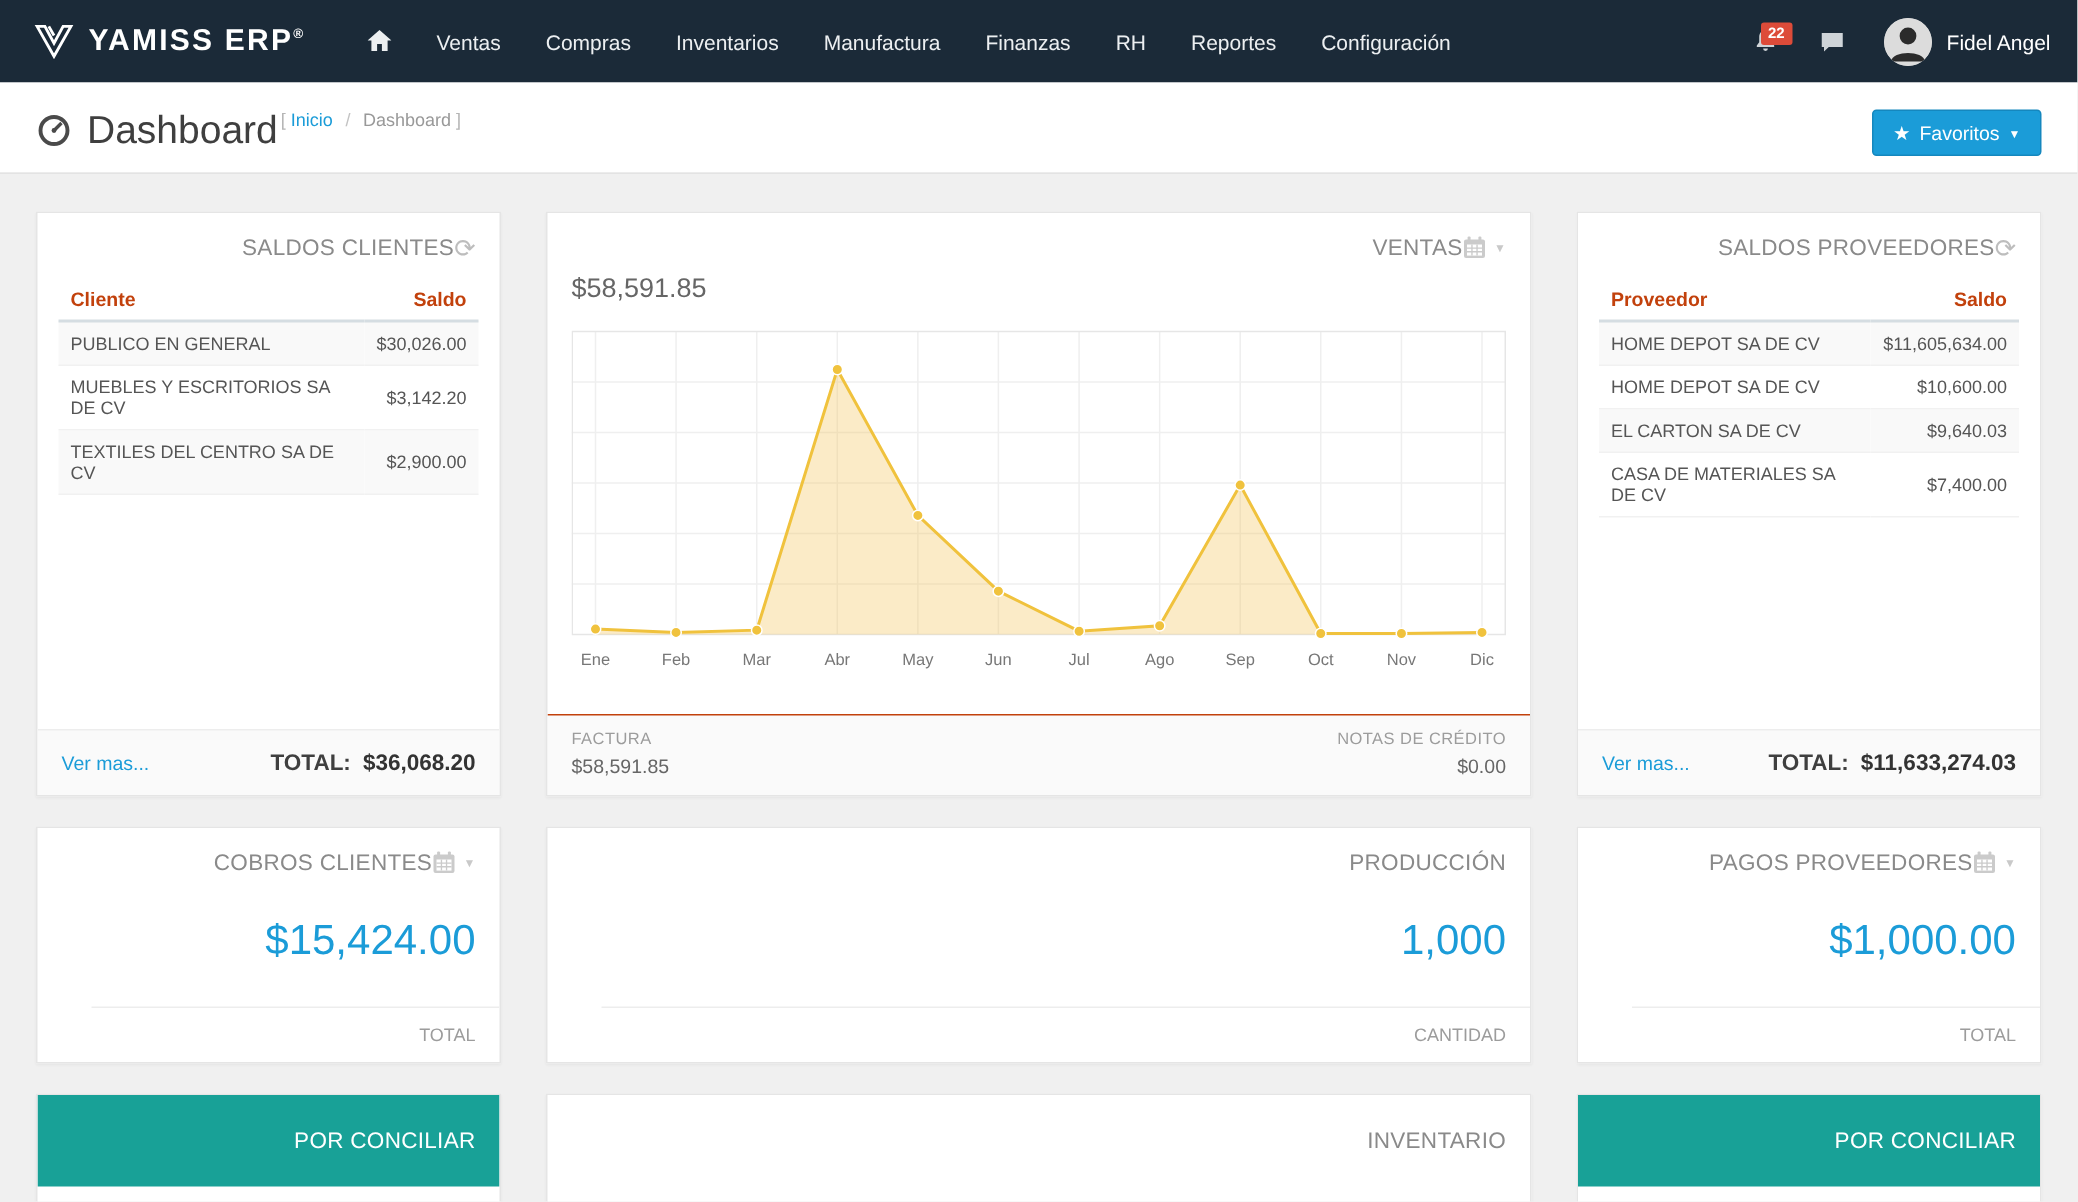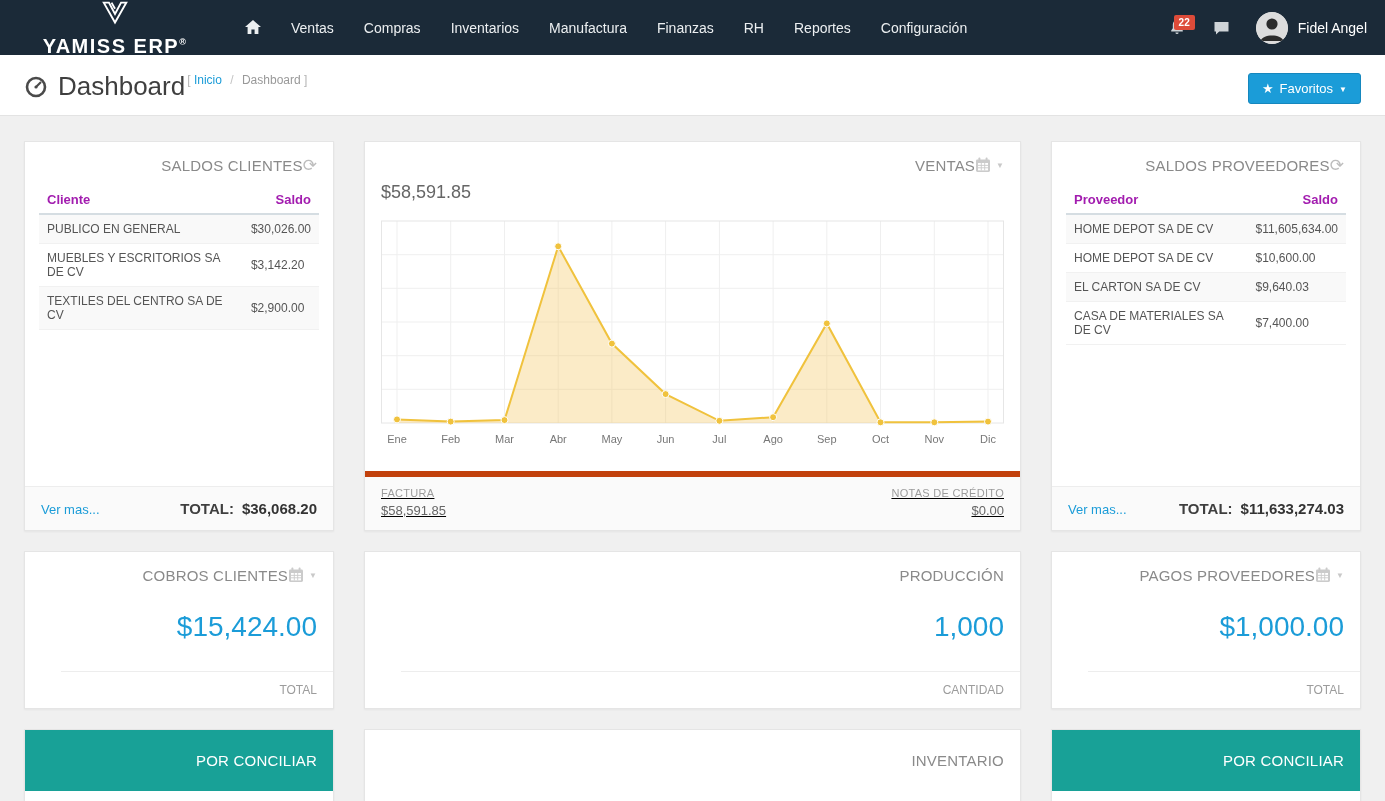--- a/index.html
+++ b/index.html
@@ -1,21 +1,21 @@
 <!DOCTYPE html>
 <html><head>
 <meta charset="utf-8">
 <style>
   * { margin:0; padding:0; box-sizing:border-box; }
   html,body { width:1385px; height:801px; overflow:hidden; background:#f0f0f0;
               font-family:"Liberation Sans", sans-serif; }
 
   
   .navbar { height:55px; background:#1b2a38; display:flex; align-items:stretch; color:#fff; }
-  .brand { display:flex; align-items:center; gap:9px; padding:0 22px; min-width:230px;flex-direction:column; }
+  .brand { display:flex; align-items:center; gap:9px; padding:0 22px; min-width:230px; }
   .brand-text { font-size:20px; font-weight:bold; letter-spacing:1.5px; color:#fff; }
   .brand-text sup { font-size:9px; }
   .nav-menu { display:flex; list-style:none; align-items:stretch; }
   .nav-menu li { display:flex; align-items:center; padding:0 15px; font-size:14px;
                  color:#eceff1; cursor:pointer; }
   .nav-right { margin-left:auto; display:flex; align-items:center; gap:4px; padding-right:18px; }
   .nav-icon-btn { position:relative; padding:0 12px; height:40px; display:flex; align-items:center; cursor:pointer; }
   .badge { position:absolute; top:7px; right:2px; background:#dd4b39; color:#fff;
            font-size:10px; font-weight:bold; padding:2px 5px; border-radius:2px; }
   .user-box { display:flex; align-items:center; gap:10px; padding-left:10px; cursor:pointer; }
@@ -47,38 +47,38 @@
   .panel-heading { display:flex; justify-content:flex-end; align-items:flex-start;
                    padding:15px 16px 8px; }
   .panel-title { color:#8a8a8a; font-size:15px; letter-spacing:.2px; }
   .icon-btn { color:#bdbdbd; font-size:17px; line-height:1; cursor:pointer; background:none; border:none; }
   .cal-btn { display:flex; align-items:center; gap:5px; cursor:pointer; background:none; border:none; }
   .cal-btn .caret { font-size:8px; color:#c9c9c9; }
 
   
   .panel-body { flex:1; padding:4px 14px 0; }
   table { width:100%; border-collapse:collapse; }
-  th { font-size:13px; color:#a21caf; text-align:left; font-weight:bold;
+  th { font-size:13px; color:#c2410c; text-align:left; font-weight:bold;
        padding:6px 8px; border-bottom:2px solid #d5dde2; }
   th:last-child { text-align:right; }
   td { font-size:12px; color:#555; padding:7px 8px; border-bottom:1px solid #f1f1f1; }
-  td:last-child { }
+  td:last-child { text-align:right; }
   tbody tr:nth-child(odd) { background:#f9f9f9; }
 
   .panel-footer { background:#fafafa; border-top:1px solid #ededed; padding:13px 16px;
                   display:flex; justify-content:space-between; align-items:baseline; margin-top:auto; }
   .link { color:#1b9cd8; font-size:13px; cursor:pointer; }
   .total-wrap { font-size:15px; color:#3f3f3f; font-weight:bold; }
   .total-wrap .tv { margin-left:8px; color:#333; }
 
   
   .ventas-amount { font-size:18px; color:#666; padding:0 16px 6px; }
   .chart-wrap { padding:2px 16px 0; }
-  .ventas-footer { background:#fafafa; border-top:6px solid #c2410c; padding:10px 16px 12px;
-                   display:flex; justify-content:space-between; margin-top:auto;text-decoration:underline; }
+  .ventas-footer { background:#fafafa; border-top:1px solid #c2410c; padding:10px 16px 12px;
+                   display:flex; justify-content:space-between; margin-top:auto; }
   .vf-label { font-size:11px; color:#9c9c9c; letter-spacing:.3px; }
   .vf-value { font-size:13px; color:#666; margin-top:4px; }
   .vf-right { text-align:right;margin-left:20px; }
 
   
   .stat-value { flex:1; display:flex; align-items:center; justify-content:flex-end;
                 font-size:28px; color:#1b9cd8; padding:0 16px 10px; }
   .stat-footer { border-top:1px solid #ededed; text-align:right; padding:11px 16px;
                  color:#9c9c9c; font-size:12px;margin-left:36px; }
 

